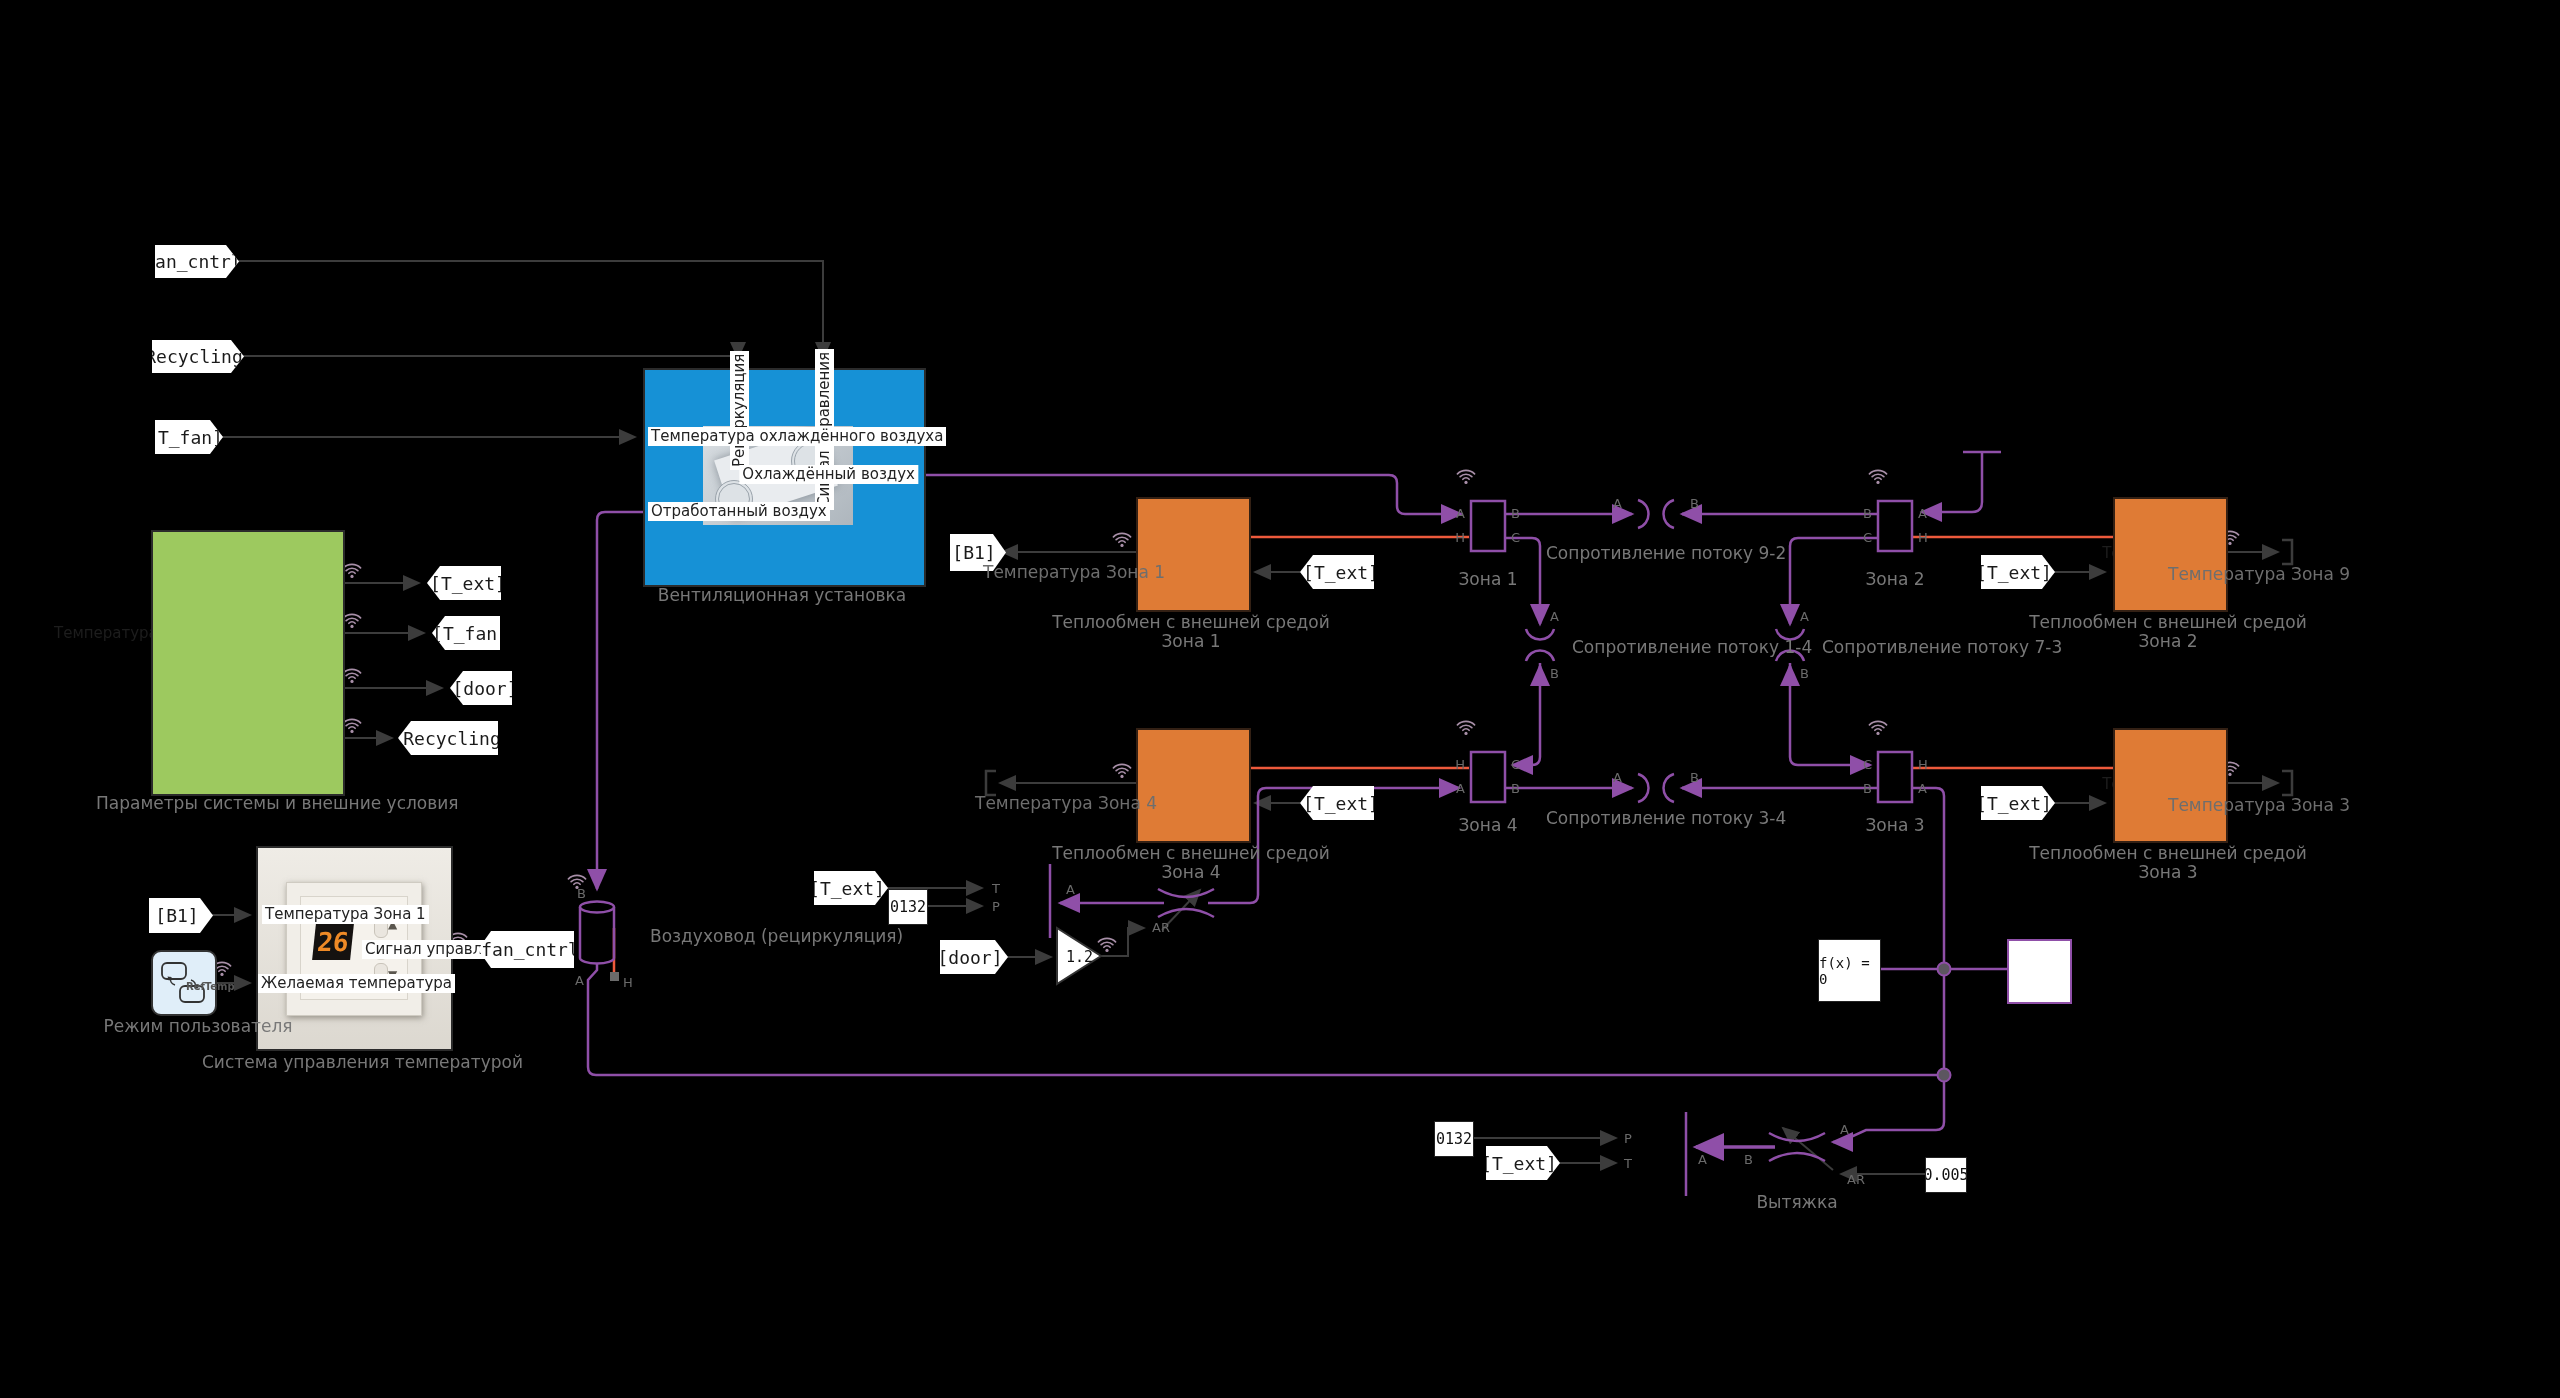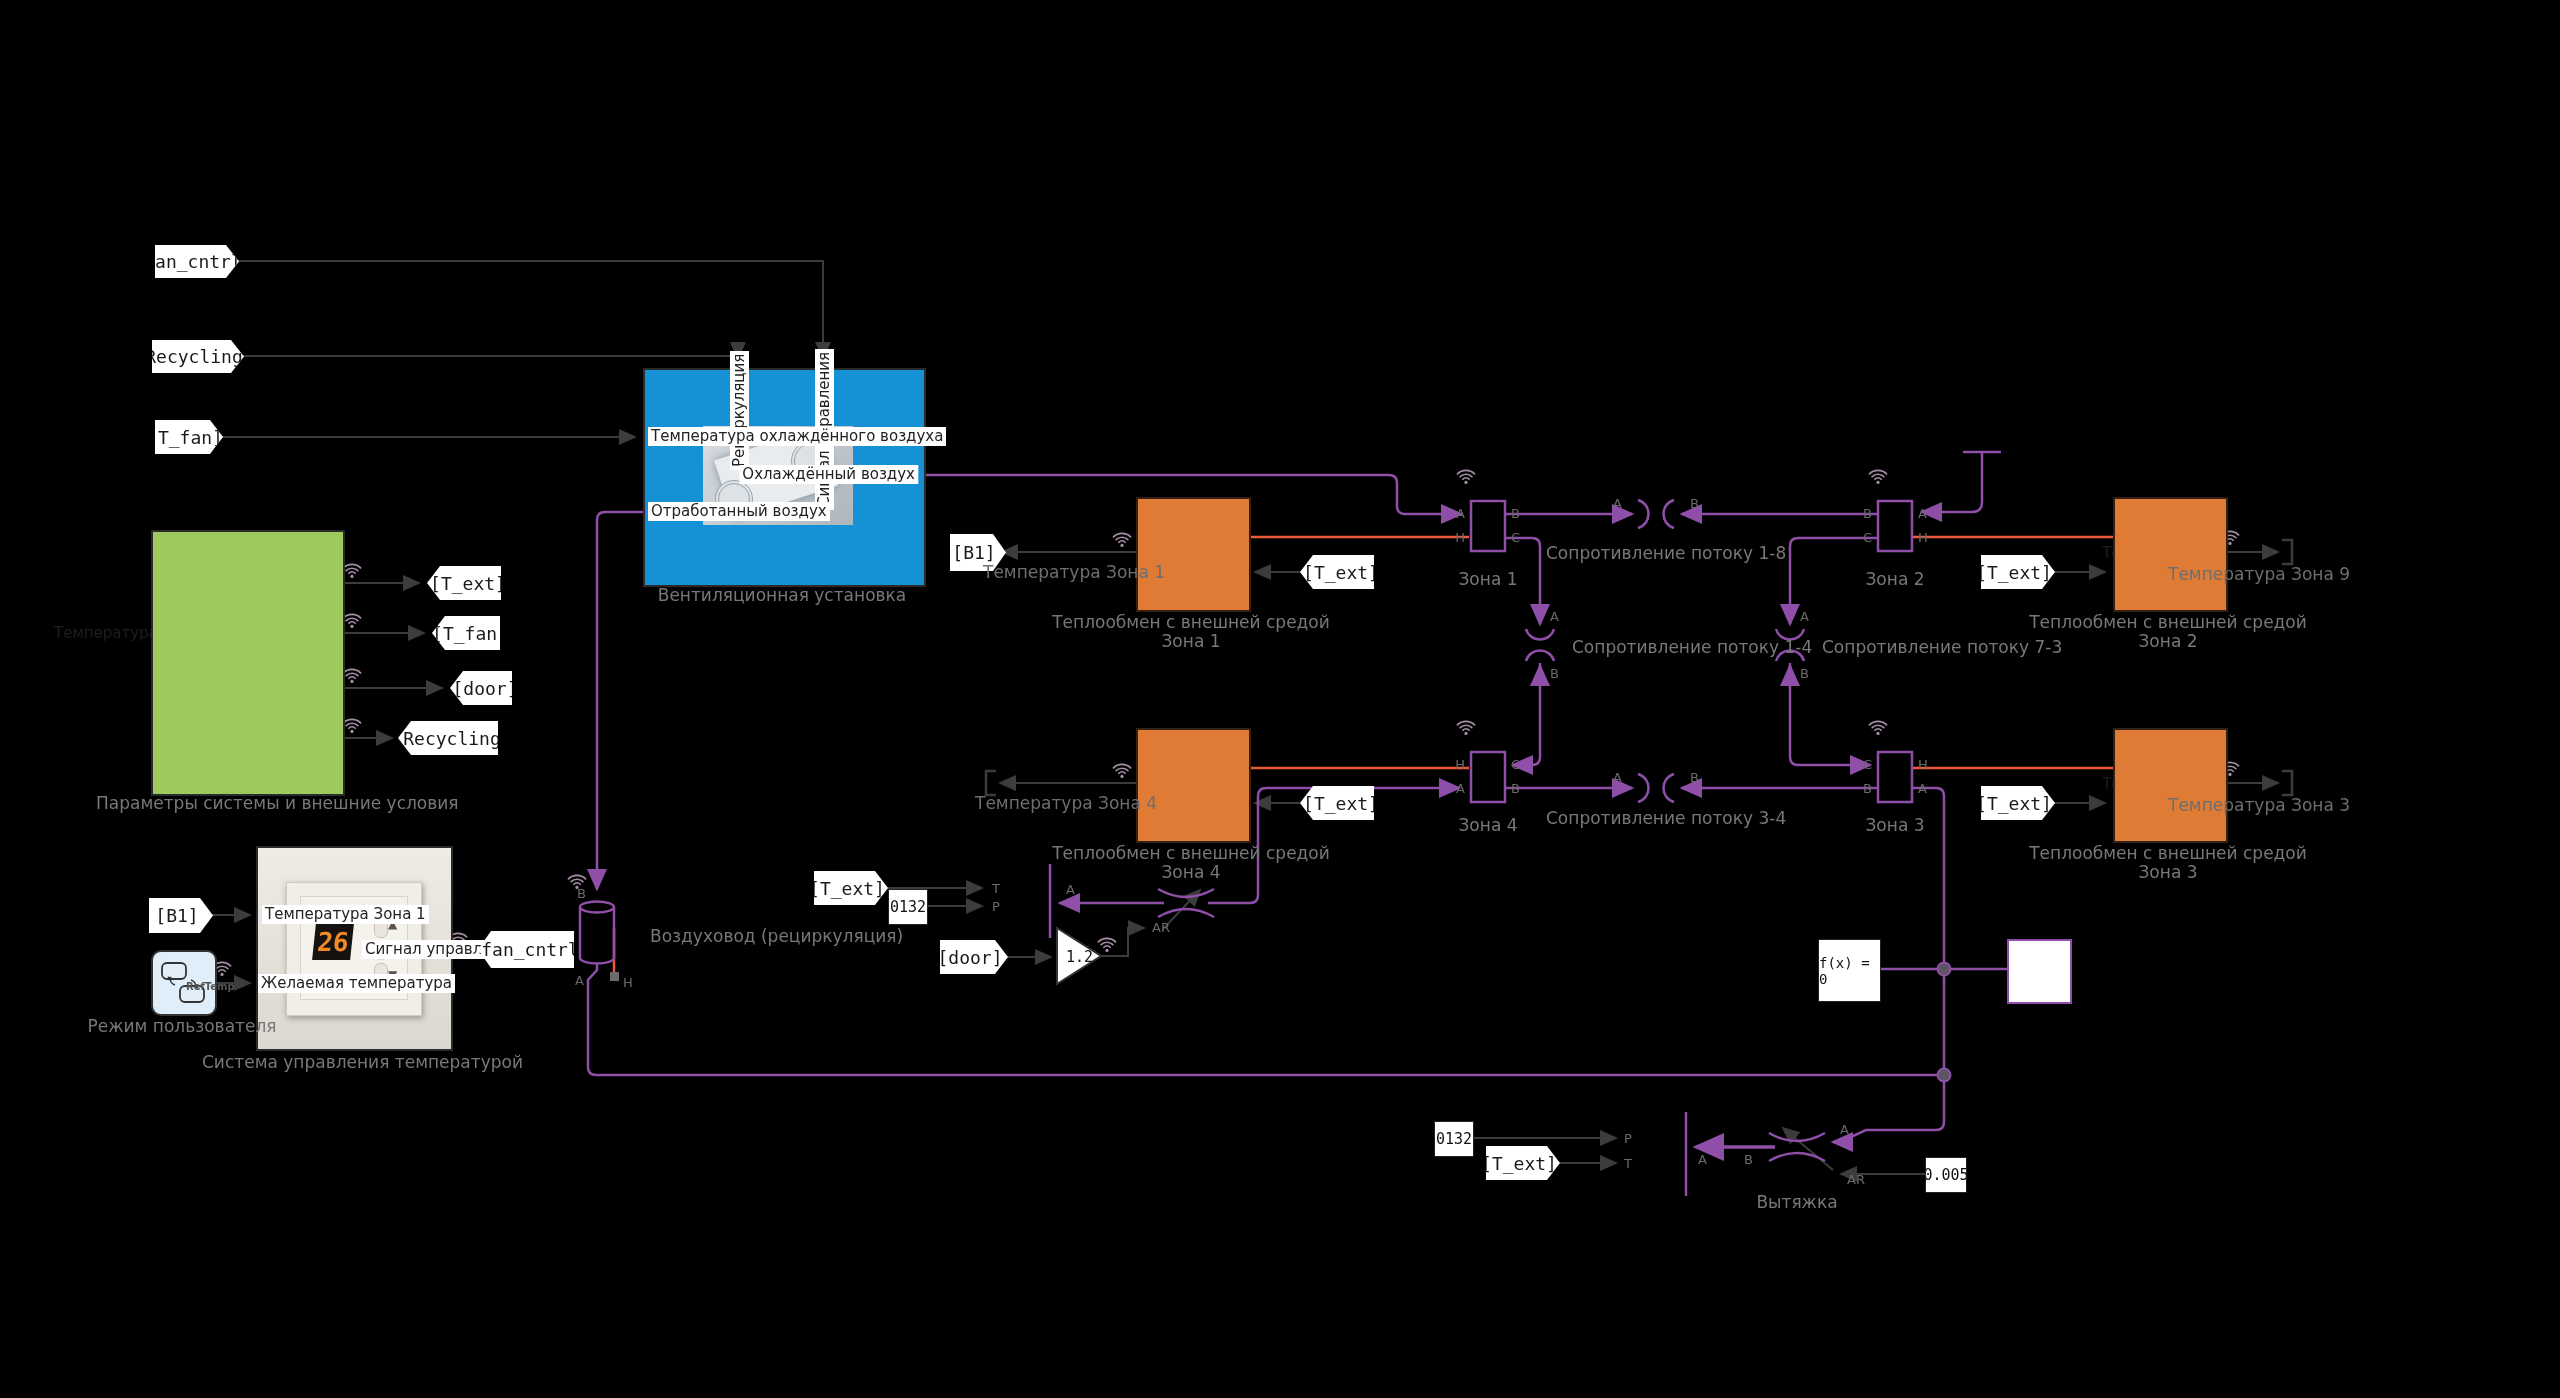--- a/index.html
+++ b/index.html
@@ -340,21 +340,21 @@
 <div class="wlabel" style="left:983px;top:562px;width:160px">Температура Зона 1</div>
 <div class="wlabel" style="left:975px;top:793px;width:160px">Температура Зона 4</div>
 <div class="wlabel" style="left:2168px;top:564px;width:160px">Температура Зона 9</div>
 <div class="wlabel" style="left:2168px;top:795px;width:160px">Температура Зона 3</div>
 
 <div class="caption" style="left:1448px;top:569px;width:80px">Зона 1</div>
 <div class="caption" style="left:1855px;top:569px;width:80px">Зона 2</div>
 <div class="caption" style="left:1448px;top:815px;width:80px">Зона 4</div>
 <div class="caption" style="left:1855px;top:815px;width:80px">Зона 3</div>
 
-<div class="caption" style="left:1546px;top:543px;width:220px">Сопротивление потоку 1-8</div>
+<div class="caption" style="left:1546px;top:543px;width:220px">Сопротивление потоку 9-2</div>
 <div class="caption" style="left:1546px;top:808px;width:220px">Сопротивление потоку 3-4</div>
 <div class="caption left" style="left:1572px;top:637px">Сопротивление потоку 1-4</div>
 <div class="caption left" style="left:1822px;top:637px">Сопротивление потоку 7-3</div>
 
 <div class="caption left" style="left:650px;top:926px">Воздуховод (рециркуляция)</div>
 
 <div class="tag pr" style="left:149px;top:898px;width:56px;height:35px">
       <span>[B1]</span>
     </div>
 <div class="thermo" style="left:256px;top:846px;width:193px;height:201px">
@@ -379,21 +379,21 @@
   <svg width="62" height="62" viewBox="0 0 62 62">
     <rect x="9" y="11" width="24" height="16" rx="5" fill="none" stroke="#333" stroke-width="1.8"></rect>
     <rect x="27" y="34" width="24" height="16" rx="5" fill="none" stroke="#333" stroke-width="1.8"></rect>
     <path d="M38 28 q6 2 4 8" fill="none" stroke="#333" stroke-width="1.4"></path>
     <path d="M22 33 q-6 -2 -4 -8" fill="none" stroke="#333" stroke-width="1.4"></path>
     <path d="M42 36 l2 -4 l1.5 4.5 z" fill="#333"></path>
         <path d="M18 25 l-2 4 l-1.5 -4.5 z" fill="#333"></path>
   </svg>
 </div>
 <div class="sftag" style="left:186px;top:981px">RefTemp</div>
-<div class="caption" style="left:82px;top:1016px;width:200px">Режим пользователя</div>
+<div class="caption" style="left:98px;top:1016px;width:200px">Режим пользователя</div>
 
 <div class="tag pr" style="left:814px;top:871px;width:66px;height:34px">
       <span>[T_ext]</span>
     </div>
 <div class="const" style="left:888px;top:889px;width:38px;height:34px">
       <span>101325</span>
     </div>
 <div class="tag pr" style="left:940px;top:940px;width:60px;height:34px">
       <span>[door]</span>
     </div>

